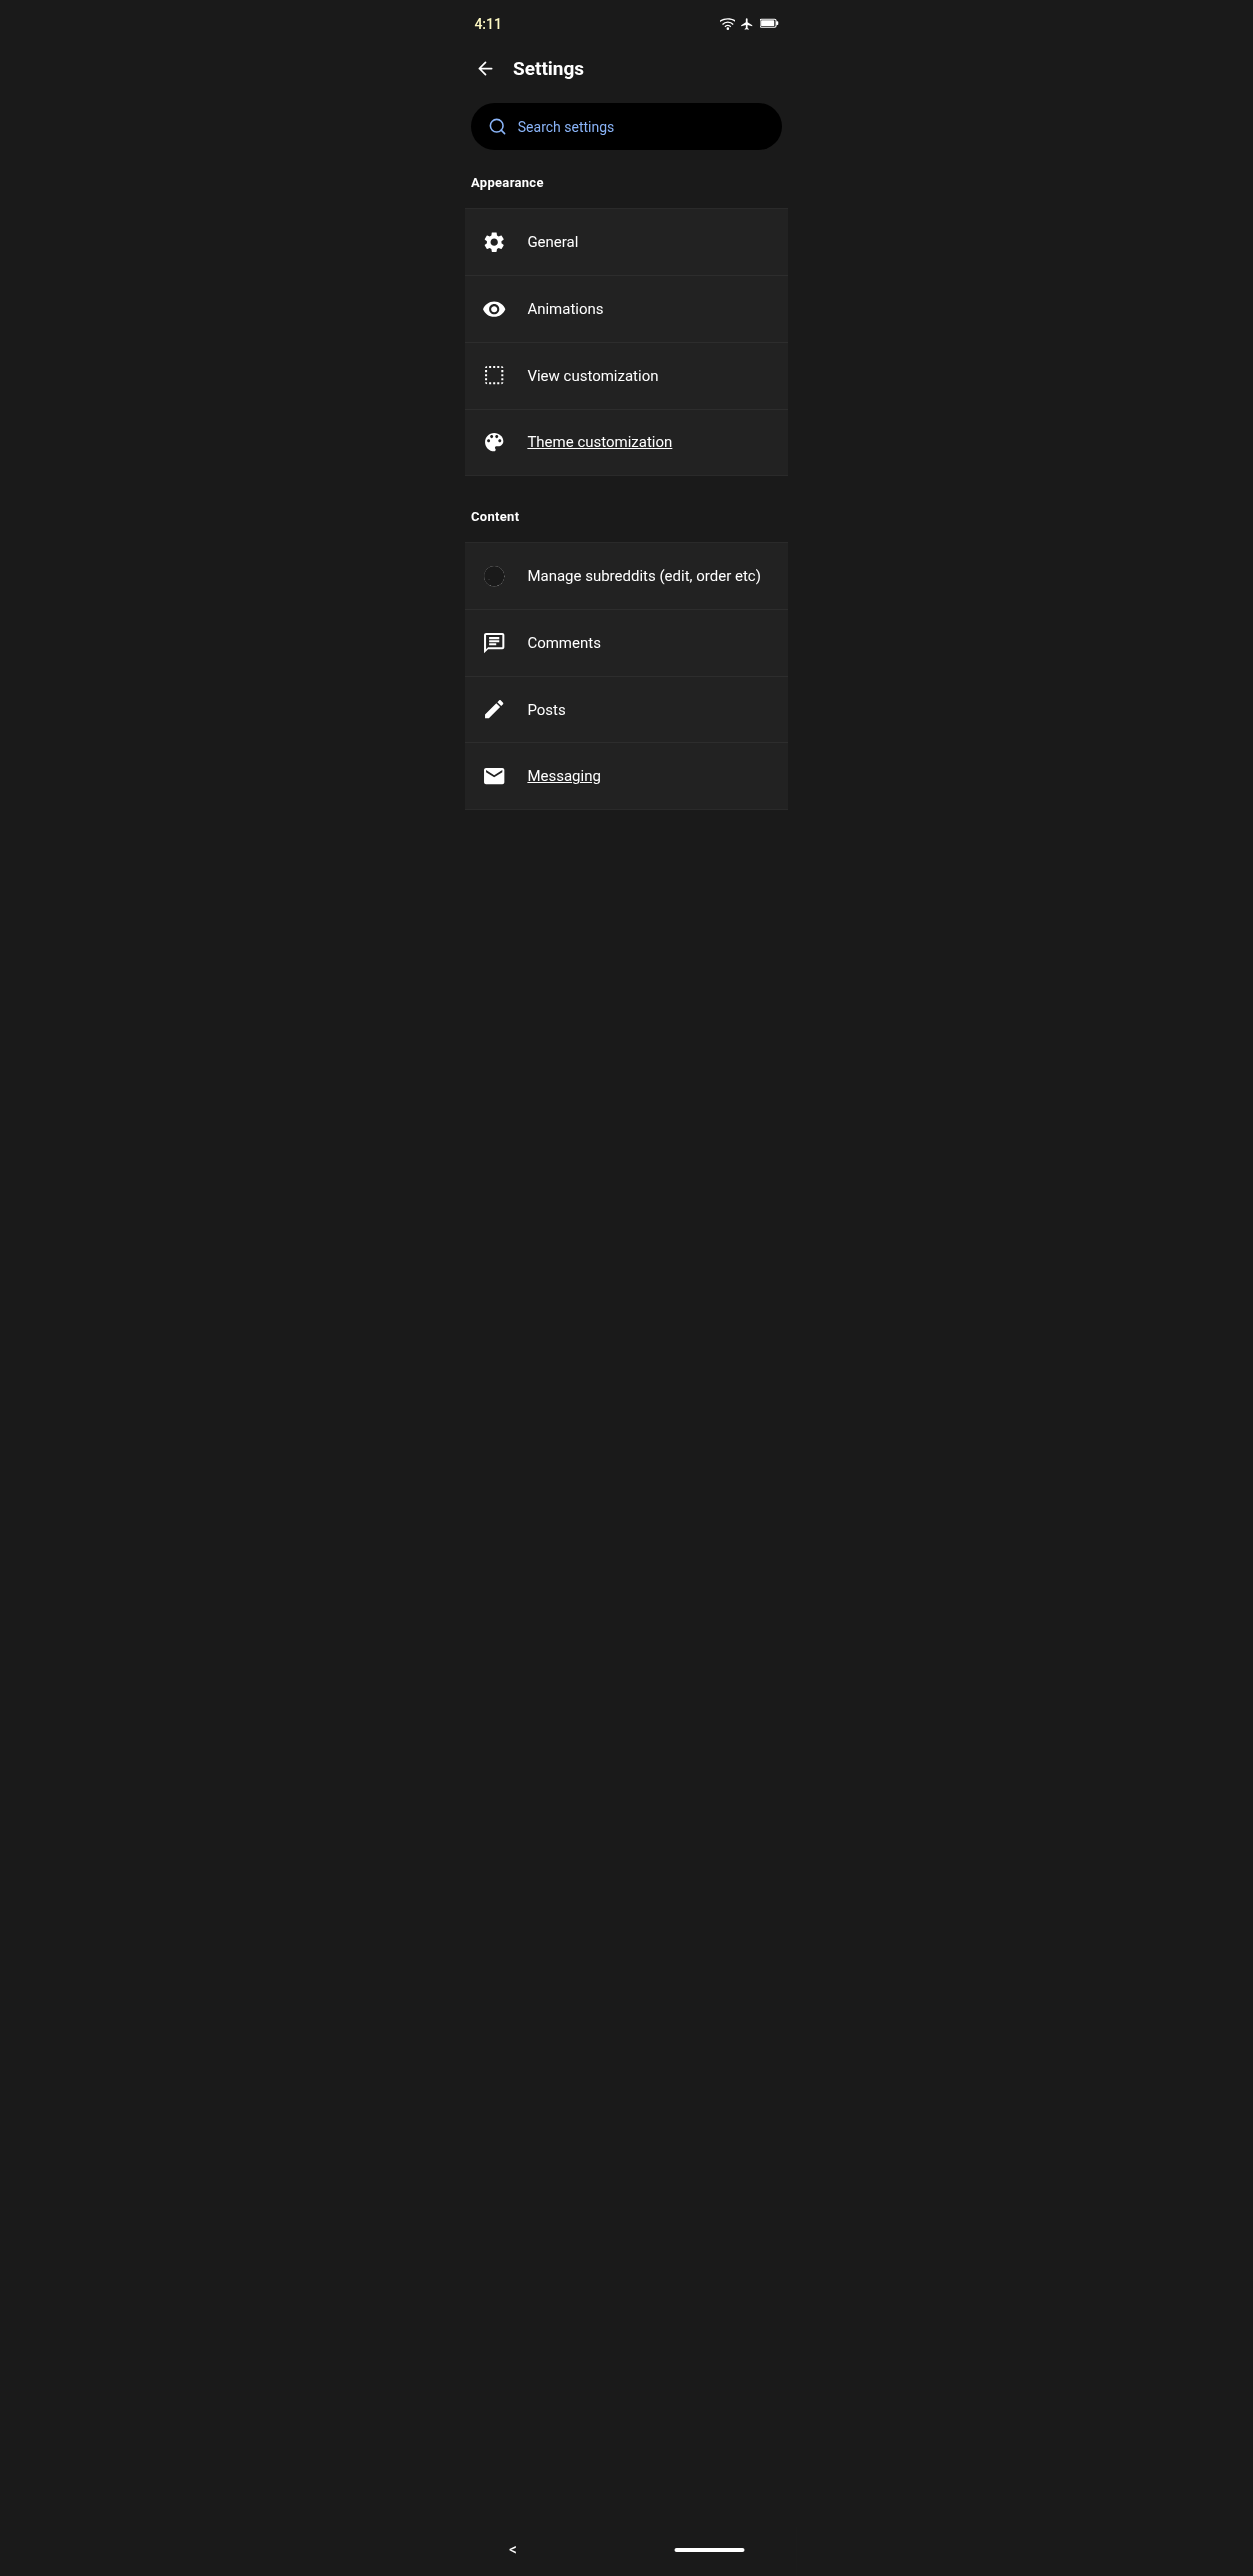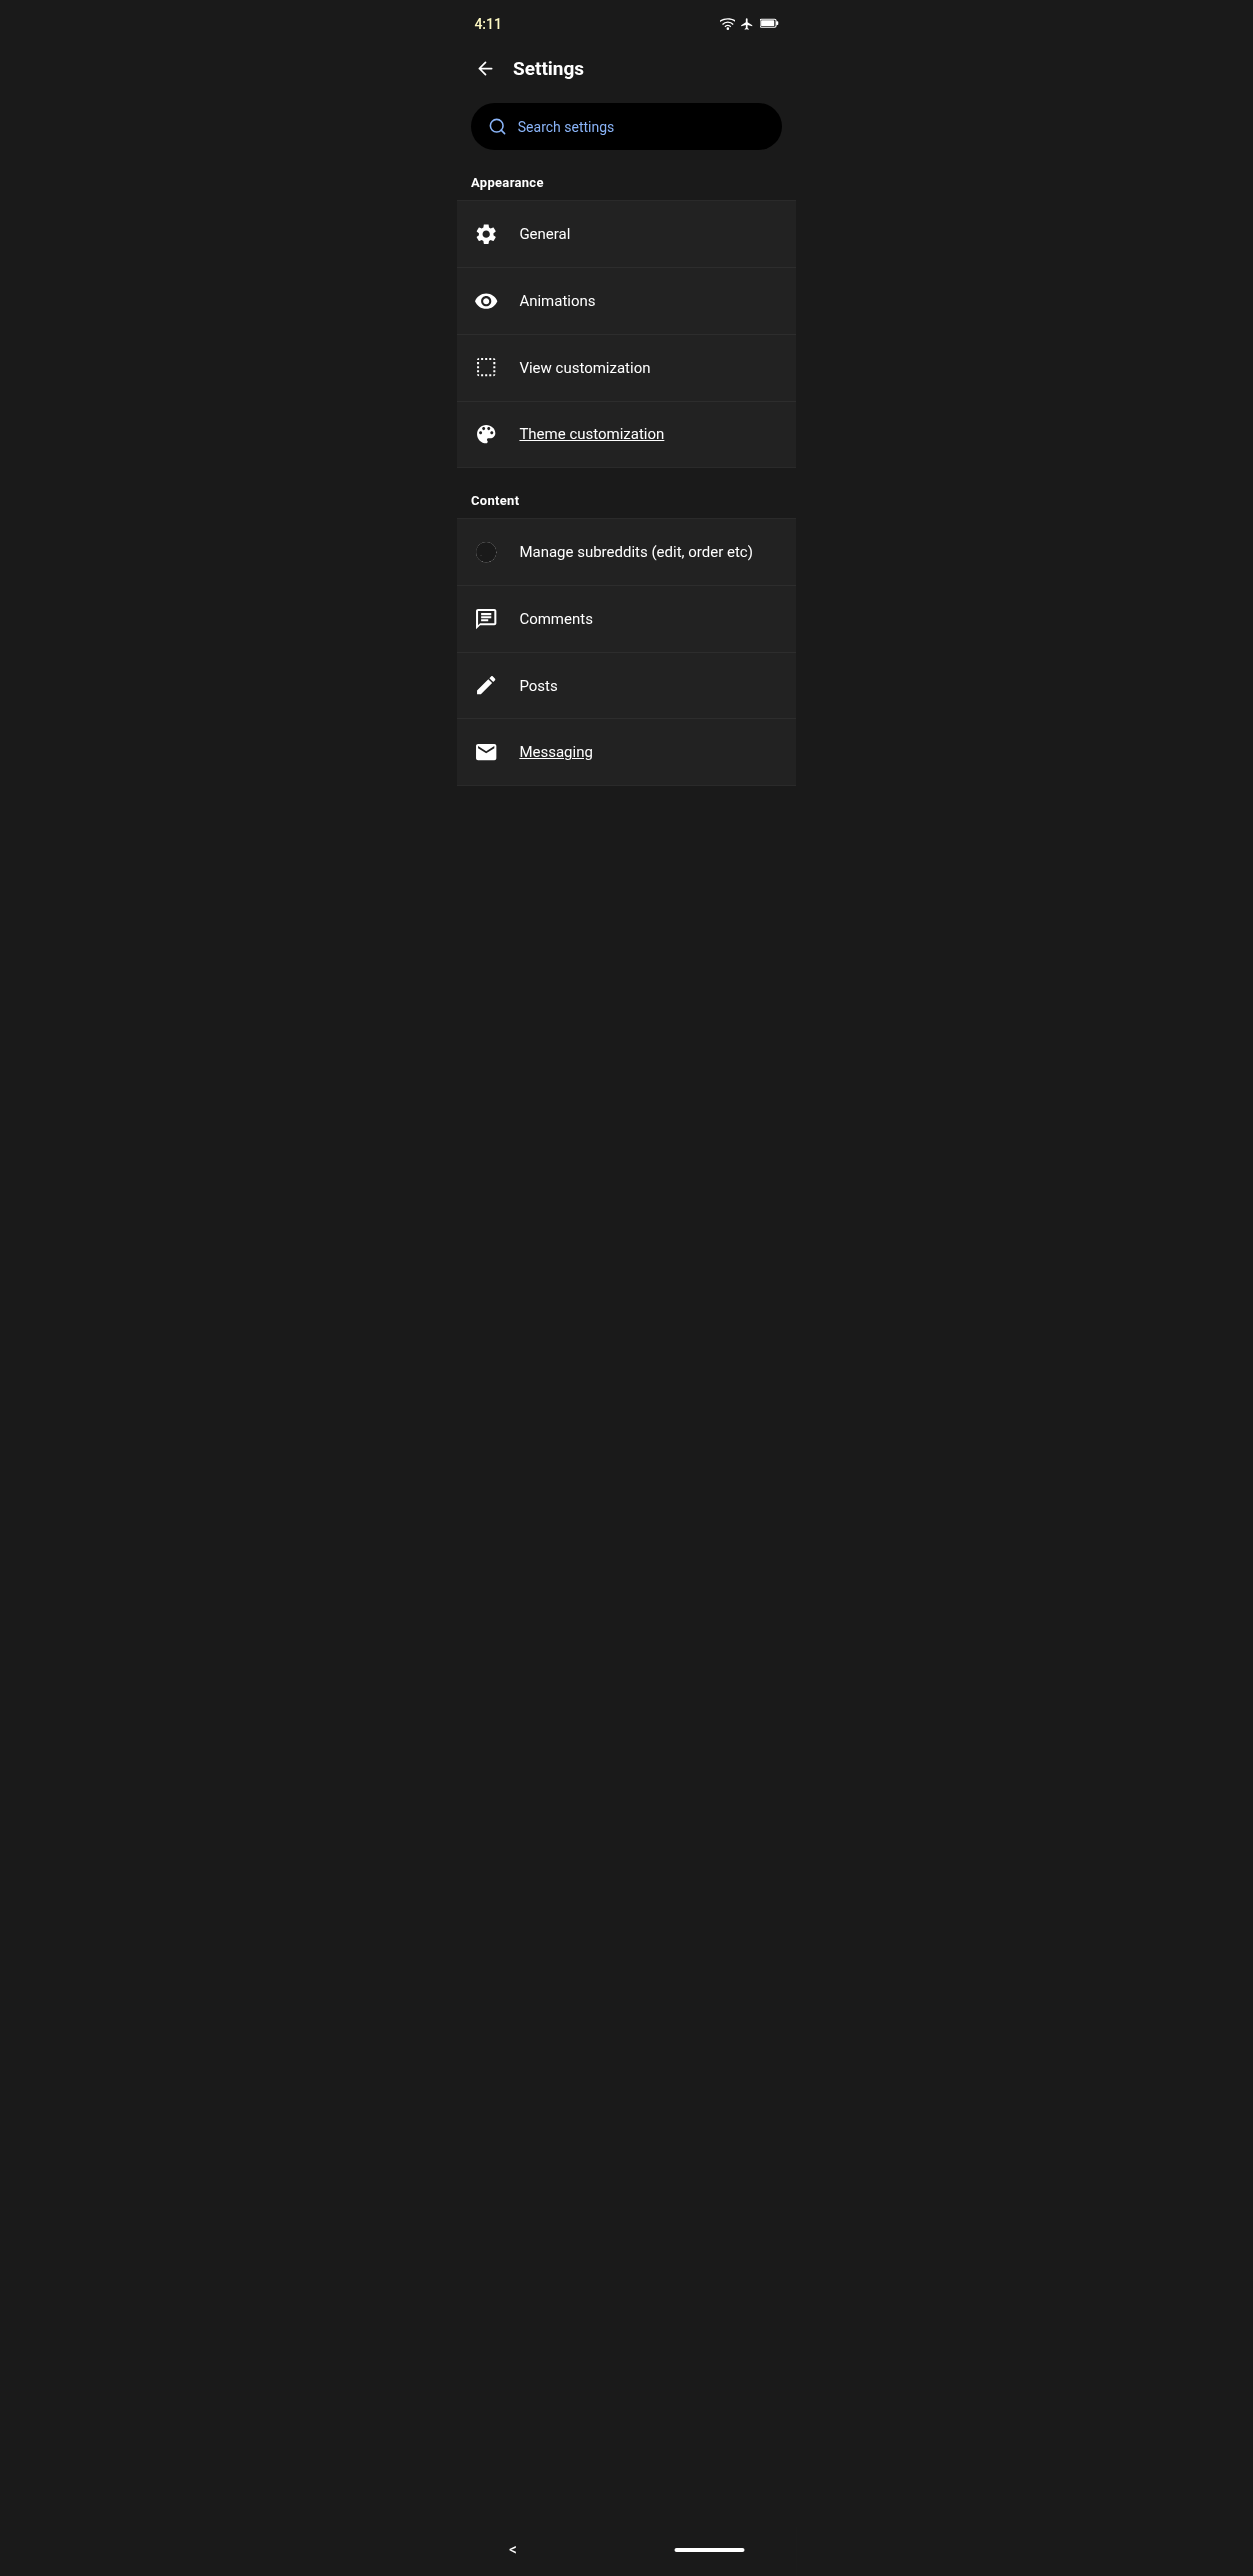--- a/index.html
+++ b/index.html
@@ -107,21 +107,21 @@
     .section-header {
       padding: 7px 14px 10.4px 14px;
       font-size: 13px;
       font-weight: 700;
       color: #ffffff;
       letter-spacing: 0.3px;
     }
 
     .section-card {
       background-color: #222222;
-      margin: 0;
+      margin: 8px;
       border-top: 0.9px solid #2a2a2a;
       border-bottom: 0.9px solid #2a2a2a;
     }
 
     .settings-item {
       display: flex;
       align-items: center;
       padding: 17.4px 14px;
       gap: 17.4px;
       cursor: pointer;

